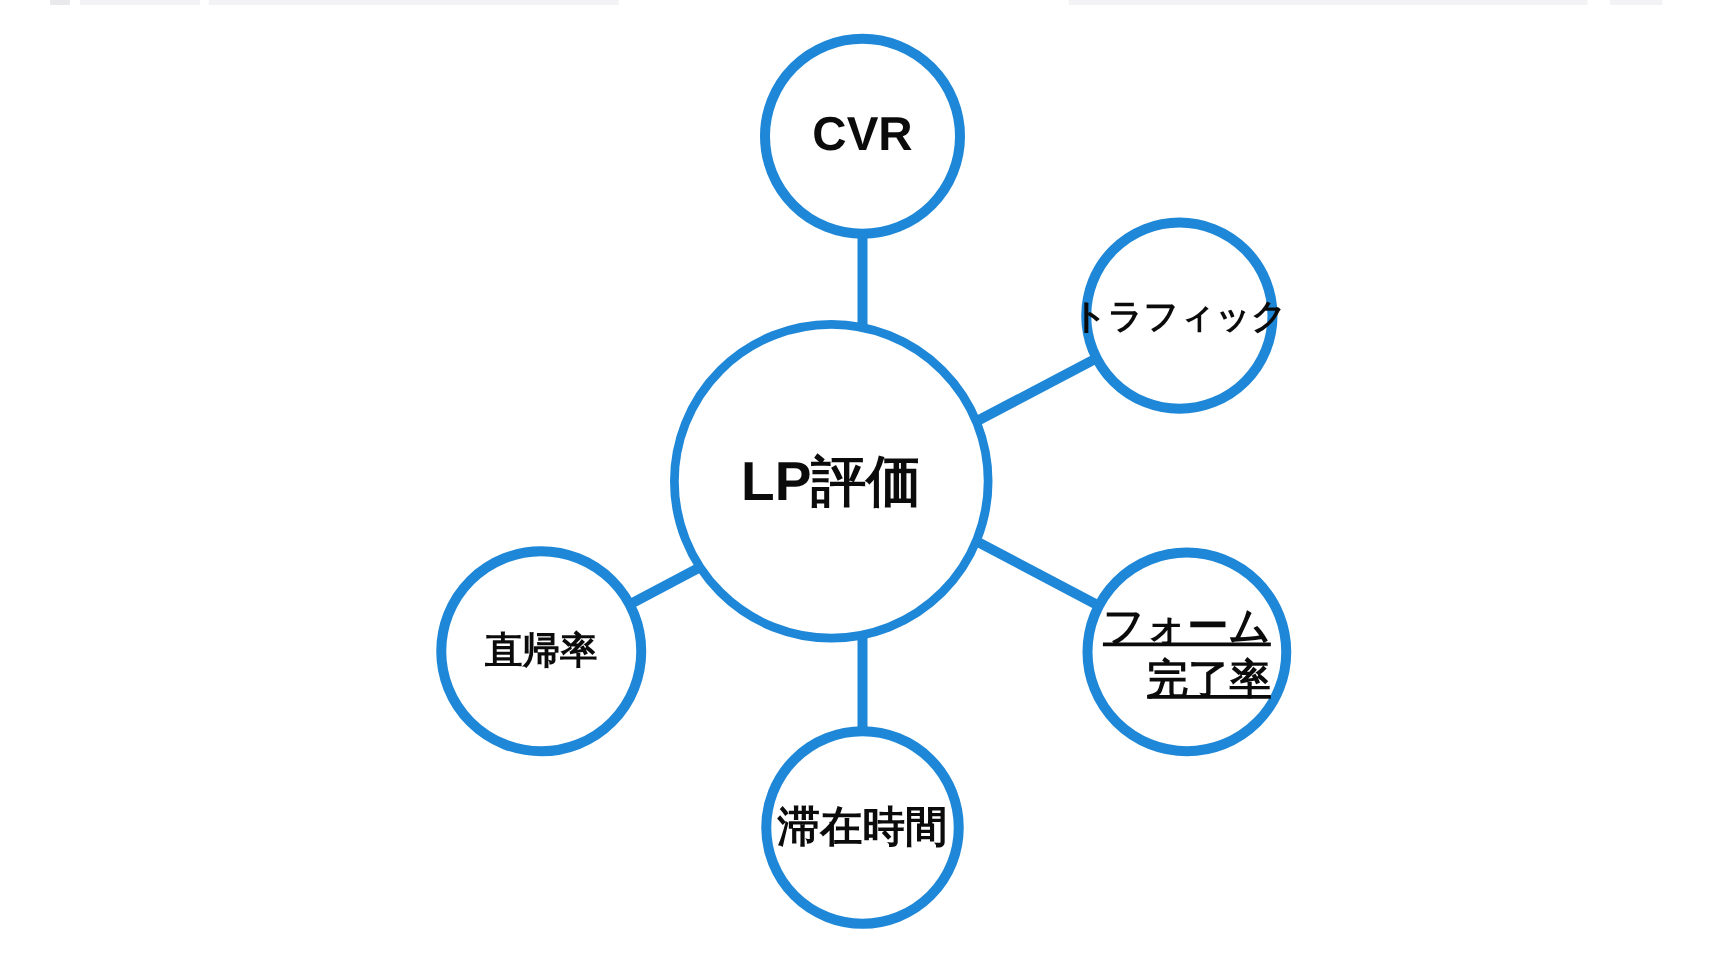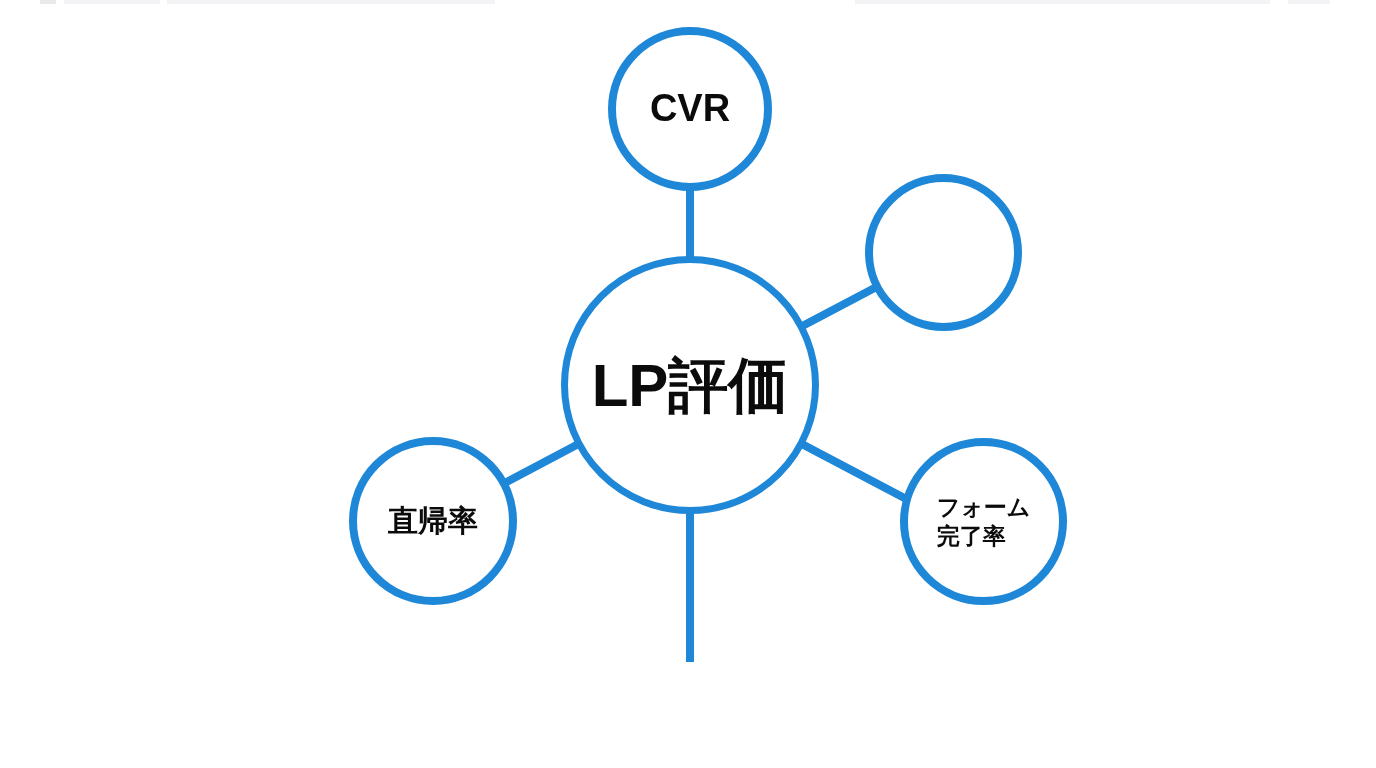--- a/index.html
+++ b/index.html
@@ -17,30 +17,30 @@
     background:var(--bg);
     font-family:"Liberation Sans","DejaVu Sans",sans-serif;
   }
   .stage{position:relative;width:1376px;height:768px;background:var(--bg);}
   .links{position:absolute;left:0;top:0;width:1376px;height:768px;color:var(--stroke);}
   .node{
     position:absolute;border-radius:50%;
     background:var(--fill);
     border:8px solid var(--stroke);
     display:flex;align-items:center;justify-content:center;
-    text-align:left;color:var(--text);font-weight:bold;
+    text-align:right;color:var(--text);font-weight:bold;
   }
   .label{line-height:1.25;letter-spacing:0;}
   .label .line{display:block;white-space:nowrap;}
   
-  .node-center{left:561px;top:256px;width:258px;height:258px;border-width:7px;font-size:60px;}
+  .node-center{left:536px;top:256px;width:258px;height:258px;border-width:7px;font-size:44px;}
   
   .node-cvr{left:608px;top:27px;width:164px;height:164px;font-size:38px;letter-spacing:1px;}
   .node-traffic{left:865px;top:174px;width:157px;height:157px;font-size:28px;}
-  .node-form{left:900px;top:438px;width:167px;height:167px;font-size:23px;}
+  .node-form{left:866px;top:438px;width:167px;height:167px;font-size:33px;text-decoration:underline;}
   .node-dwell{left:609px;top:581px;width:162px;height:162px;font-size:34px;}
   .node-bounce{left:349px;top:437px;width:168px;height:168px;font-size:30px;}
   .node-center .label{white-space:nowrap;}
   
   .artifact{position:absolute;top:0;height:4px;background:var(--artifact);}
   .artifact.dark{background:var(--artifact-dark);}
   .a1{left:40px;width:16px;}
   .a2{left:64px;width:96px;}
   .a3{left:167px;width:328px;}
   .a4{left:855px;width:145px;}
@@ -70,28 +70,32 @@
   <div class="node node-center">
     <div class="label">LP評価</div>
   </div>
 
   <div class="node node-cvr">
     <div class="label">CVR</div>
   </div>
 
   <div class="node node-traffic">
     <div class="label">
+      <span class="line">トラフィック</span>
     </div>
   </div>
 
   <div class="node node-form">
     <div class="label">
       <span class="line">フォーム</span>
       <span class="line">完了率</span>
     </div>
   </div>
 
+  <div class="node node-dwell">
+    <div class="label">滞在時間</div>
+  </div>
 
   <div class="node node-bounce">
     <div class="label">直帰率</div>
   </div>
 
 </div>
 
 </body></html>

